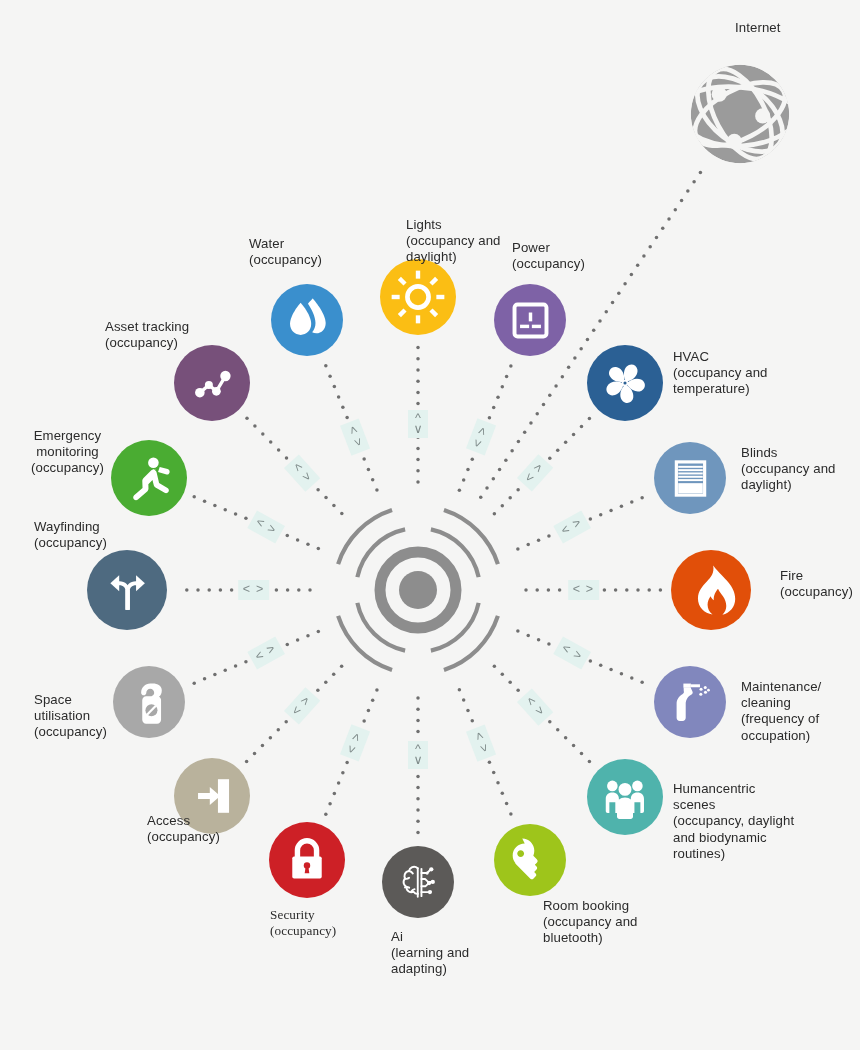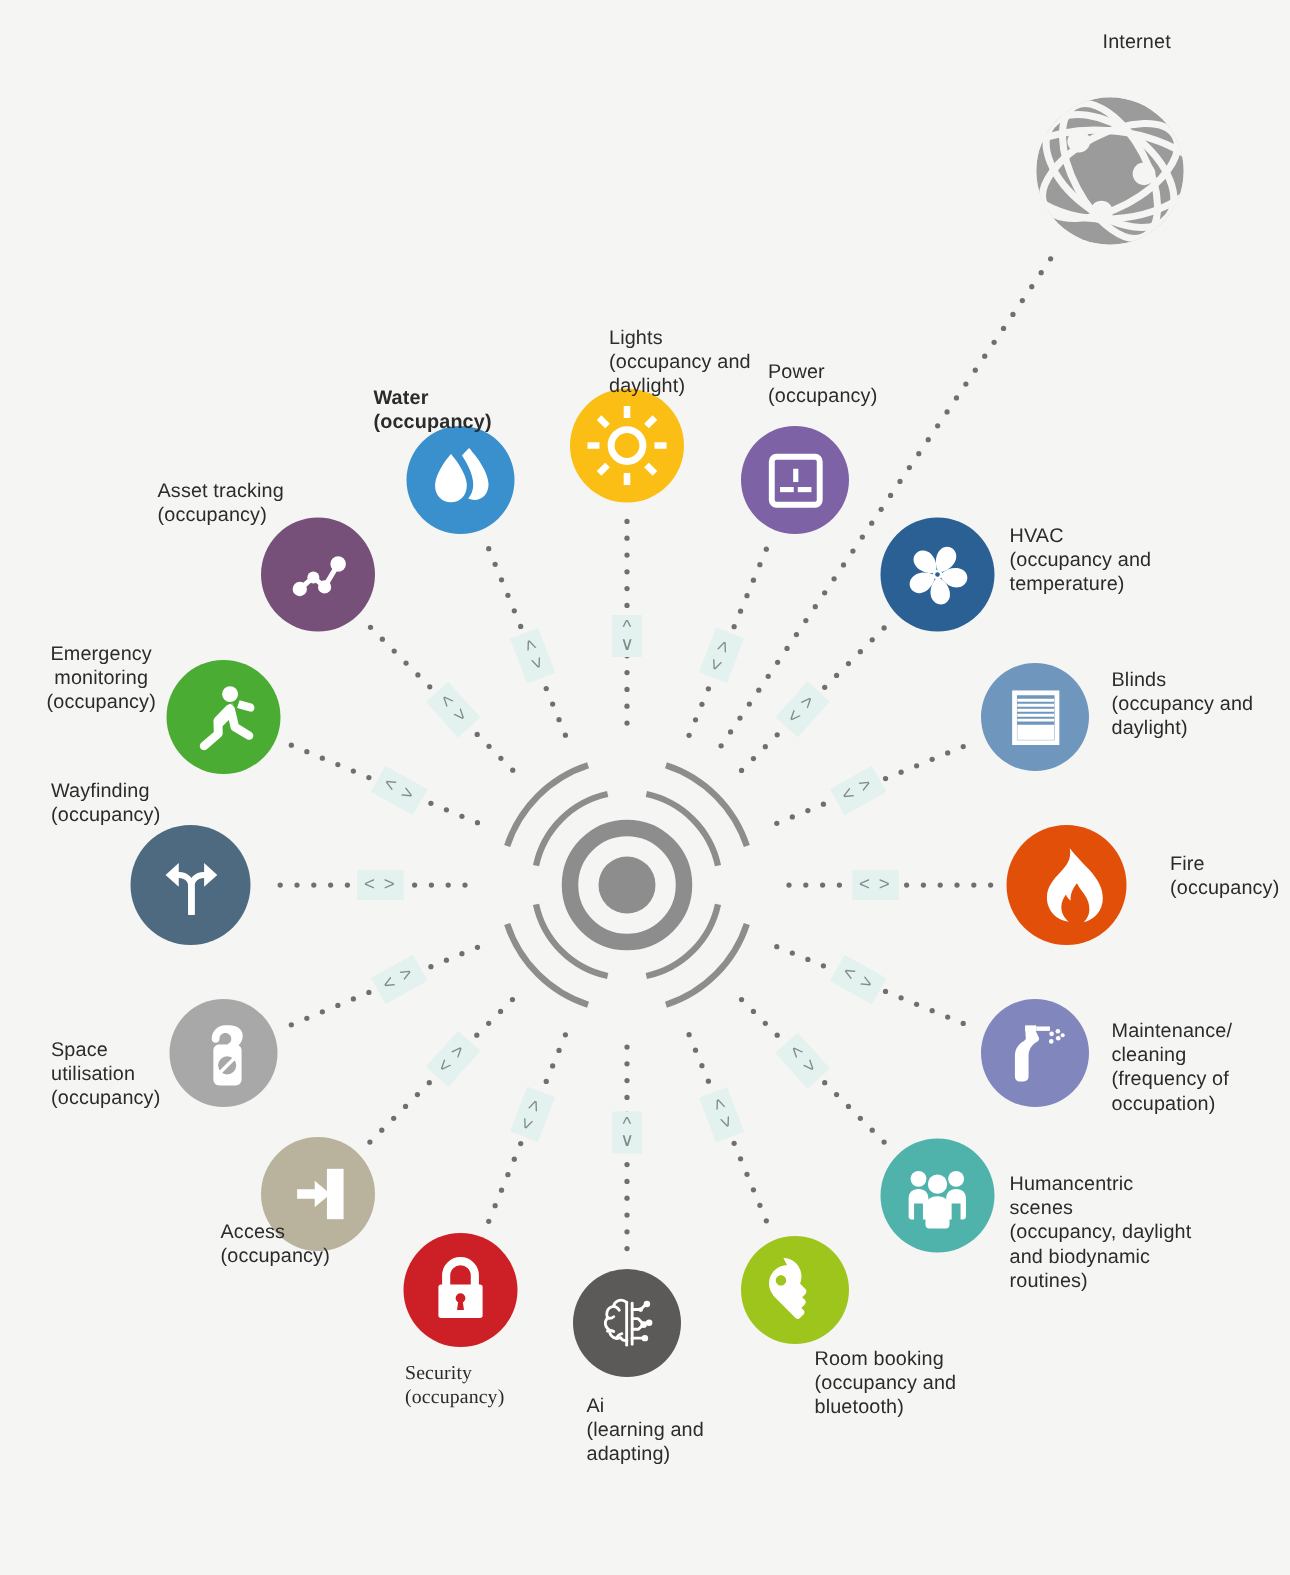--- a/index.html
+++ b/index.html
@@ -586,21 +586,21 @@
         <circle cx="100" cy="100" r="38" fill="none" stroke="#8d8d8d" stroke-width="11"></circle>
         <path d="M112.89 39.35 A62 62 0 0 1 160.65 87.11" fill="none" stroke="#8d8d8d" stroke-width="4.2" stroke-linecap="butt"></path>
         <path d="M160.65 112.89 A62 62 0 0 1 112.89 160.65" fill="none" stroke="#8d8d8d" stroke-width="4.2" stroke-linecap="butt"></path>
         <path d="M87.11 160.65 A62 62 0 0 1 39.35 112.89" fill="none" stroke="#8d8d8d" stroke-width="4.2" stroke-linecap="butt"></path>
         <path d="M39.35 87.11 A62 62 0 0 1 87.11 39.35" fill="none" stroke="#8d8d8d" stroke-width="4.2" stroke-linecap="butt"></path>
         <path d="M125.96 20.11 A84 84 0 0 1 179.89 74.04" fill="none" stroke="#8d8d8d" stroke-width="4.2" stroke-linecap="butt"></path>
         <path d="M179.89 125.96 A84 84 0 0 1 125.96 179.89" fill="none" stroke="#8d8d8d" stroke-width="4.2" stroke-linecap="butt"></path>
         <path d="M74.04 179.89 A84 84 0 0 1 20.11 125.96" fill="none" stroke="#8d8d8d" stroke-width="4.2" stroke-linecap="butt"></path>
         <path d="M20.11 74.04 A84 84 0 0 1 74.04 20.11" fill="none" stroke="#8d8d8d" stroke-width="4.2" stroke-linecap="butt"></path>
       </svg></div>
-    <div class="label" style="left: 249px; top: 257px; font-weight: bold;">Water
+    <div class="label" style="left: 249px; top: 236px;">Water
 (occupancy)</div>
     <div class="label" style="left: 386px; top: 217px; margin-left: 20px;">Lights
 (occupancy and
 daylight)</div>
     <div class="label" style="left: 512px; top: 240px;">Power
 (occupancy)</div>
     <div class="label" style="left: 673px; top: 349px;">HVAC
 (occupancy and
 temperature)</div>
     <div class="label" style="left: 741px; top: 445px;">Blinds

